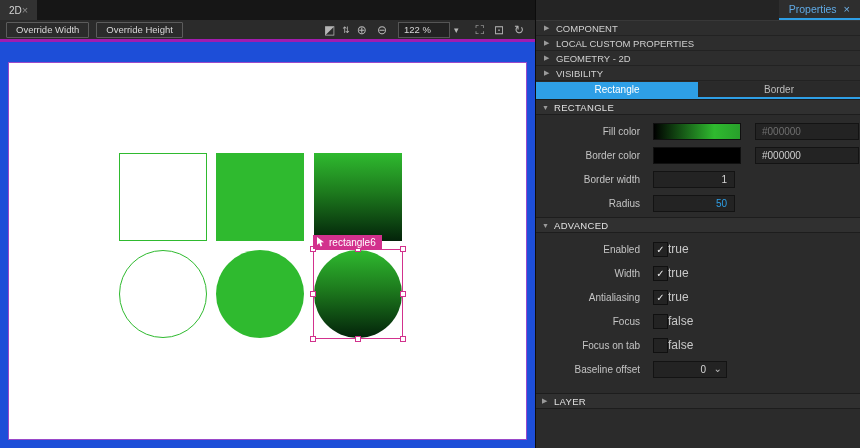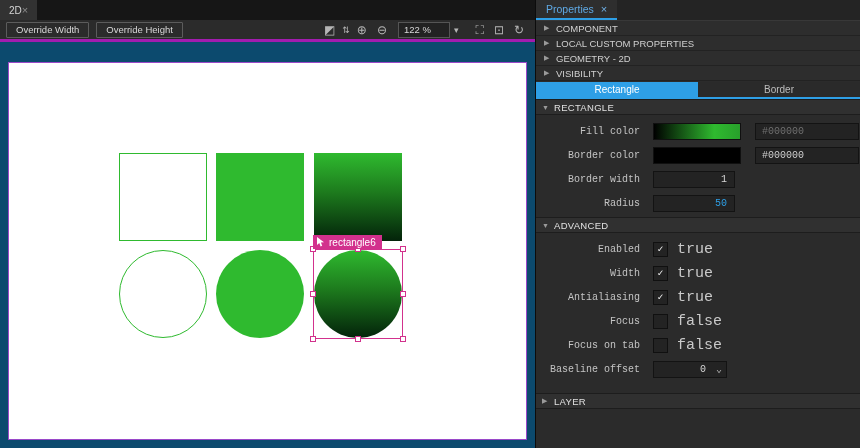--- a/index.html
+++ b/index.html
@@ -12,67 +12,67 @@
   .doc-tabbar { height:20px; background:#161616; display:flex; align-items:stretch; }
   .doc-tab { display:flex; align-items:center; gap:0; padding:0 9px; background:#323232; color:#d6d6d6; font-size:10px; }
   .doc-tab .close { color:#8a8a8a; font-size:11px; }
   .canvas-toolbar { height:22px; background:#2b2b2b; border-bottom:3px solid #a21caf; display:flex; align-items:center; padding:0 6px; }
   .tb-btn { border:1px solid #5c5c5c; background:transparent; color:#d8d8d8; font-size:9.5px; height:16px; line-height:14px; padding:0 9px; margin-right:7px; border-radius:1px; font-family:"Liberation Sans", sans-serif; }
   .tb-icons { margin-left:auto; display:flex; align-items:center; }
   .tb-icon { color:#b5b5b5; font-size:12px; margin:0 5px; line-height:16px; }
   .tb-icon.small { font-size:9px; margin:0 2px; }
   .zoom-field { width:52px; height:16px; border:1px solid #555; background:#222; color:#d8d8d8; display:flex; align-items:center; padding:0 5px; margin:0 2px 0 6px; font-size:9.5px; }
   .tb-gap { width:10px; }
-  .canvas-area { position:absolute; left:0; top:42px; right:0; bottom:0; background:#0c4a6e;text-decoration:underline; }
+  .canvas-area { position:absolute; left:0; top:42px; right:0; bottom:0; background:#1d4ed8;text-decoration:underline; }
   .artboard { position:absolute; left:8px; top:20px; width:519px; height:378px; background:#ffffff; border:1px solid #9a49c9; }
 
   .shape { position:absolute; }
   .sq-outline { left:110px; top:90px; width:88px; height:88px; border:1px solid #2fba2f; background:transparent; }
   .sq-solid   { left:207px; top:90px; width:88px; height:88px; background:#2fba2f; }
   .sq-grad    { left:305px; top:90px; width:88px; height:88px; background:linear-gradient(180deg,#2fba2f 0%,#1d7a1d 45%,#03230a 100%); }
   .ci-outline { left:110px; top:187px; width:88px; height:88px; border:1px solid #2fba2f; border-radius:50%; background:transparent; }
   .ci-solid   { left:207px; top:187px; width:88px; height:88px; border-radius:50%; background:#2fba2f; }
   .sel-wrap   { left:305px; top:187px; width:88px; height:88px; }
   .ci-grad    { position:absolute; inset:0; border-radius:50%; background:linear-gradient(180deg,#2fba2f 0%,#1d7a1d 45%,#03230a 100%); }
   .sel-border { position:absolute; inset:-1px; border:1px solid #d2318d; pointer-events:none; }
   .handle { position:absolute; width:6px; height:6px; background:#fff; border:1px solid #d2318d; }
   .h-nw{left:-4px;top:-4px} .h-n{left:calc(50% - 3px);top:-4px} .h-ne{right:-4px;top:-4px}
   .h-w{left:-4px;top:calc(50% - 3px)} .h-e{right:-4px;top:calc(50% - 3px)}
   .h-sw{left:-4px;bottom:-4px} .h-s{left:calc(50% - 3px);bottom:-4px} .h-se{right:-4px;bottom:-4px}
   .sel-label { position:absolute; bottom:calc(100% + 1px); left:-1px; background:#d2318d; color:#fff; display:flex; align-items:center; gap:4px; height:14px; padding:0 6px 0 3px; font-size:10px; white-space:nowrap; }
   .sel-label svg { display:block; }
 
   
   .props { position:absolute; left:535px; top:0; width:325px; height:448px; background:#2b2b2b; border-left:1px solid #0c0c0c; }
-  .props-tabbar { height:21px; background:#242424; border-bottom:1px solid #383838; display:flex; align-items:stretch; }
+  .props-tabbar { height:21px; background:#242424; border-bottom:1px solid #383838; display:flex; align-items:stretch;justify-content:flex-end; }
   .props-tab { display:flex; align-items:center; gap:7px; padding:0 10px; color:#5fa9e4; background:#2e2e2e; border-bottom:2px solid #2e9fe6; font-size:10.5px; }
   .props-tab .close { color:#6fb0e6; font-size:11px; }
 
   .collapse-row { height:15px; display:flex; align-items:center; padding-left:8px; background:#2d2d2d; border-bottom:1px solid #222; color:#d0d0d0; font-size:9.5px; }
   .caret { color:#9a9a9a; font-size:7px; width:12px; display:inline-block; }
 
   .mode-tabs { height:17px; display:flex; border-bottom:2px solid #2e9fe6; margin-top:1px; }
   .mode-tab { flex:1; display:flex; align-items:center; justify-content:center; font-size:10px; }
   .mode-tab.active { background:#2e9fe6; color:#ffffff; }
   .mode-tab.inactive { background:#2a2a2a; color:#bdbdbd; }
 
   .section-header { height:16px; display:flex; align-items:center; padding-left:6px; background:#303030; border-top:1px solid #1d1d1d; border-bottom:1px solid #1d1d1d; color:#e0e0e0; font-size:9.5px; letter-spacing:0.3px; }
   .section-body { padding:4px 0 2px 0; }
-  .prop-row { height:24px; display:flex; align-items:center;font-family:Liberation Mono, monospace; }
+  .prop-row { height:24px; display:flex; align-items:center; }
   .prop-label { width:104px; text-align:right; color:#c4c4c4; margin-right:13px; font-size:10px; }
   .swatch { width:88px; height:17px; border:1px solid #101010; }
   .swatch.fill { background:linear-gradient(90deg,#000 0%,#2fba2f 70%,#28a02b 100%); }
   .swatch.border { background:#000; }
   .hexfield { width:104px; height:17px; margin-left:14px; background:#232323; border:1px solid #131313; display:flex; align-items:center; padding:0 6px; font-size:10px; }
   .hexfield.dim { color:#6f6f6f; }
   .hexfield.lit { color:#cfcfcf; }
   .numfield { width:82px; height:17px; background:#232323; border:1px solid #131313; display:flex; align-items:center; justify-content:flex-end; padding:0 7px; color:#d6d6d6; font-size:10px; }
   .numfield.accent { color:#2e9fe6; }
   .checkbox { width:15px; height:15px; background:#232323; border:1px solid #101010; display:flex; align-items:center; justify-content:center; color:#ececec; font-size:10px; }
-  .check-val { margin-left:9px; color:#c9c9c9; font-size:15px; }
+  .check-val { color:#c9c9c9; font-size:12px; }
   .spinner { position:relative; width:74px; height:17px; background:#232323; border:1px solid #131313; display:flex; align-items:center; justify-content:flex-end; padding-right:20px; color:#d6d6d6; font-size:10px; }
   .spinner .chev { position:absolute; right:4px; top:1px; color:#bdbdbd; font-size:10px; }
   .layer-header { margin-top:10px; }
 </style>
 </head>
 <body>
 
 <div class="app">
 
   <div class="left">

